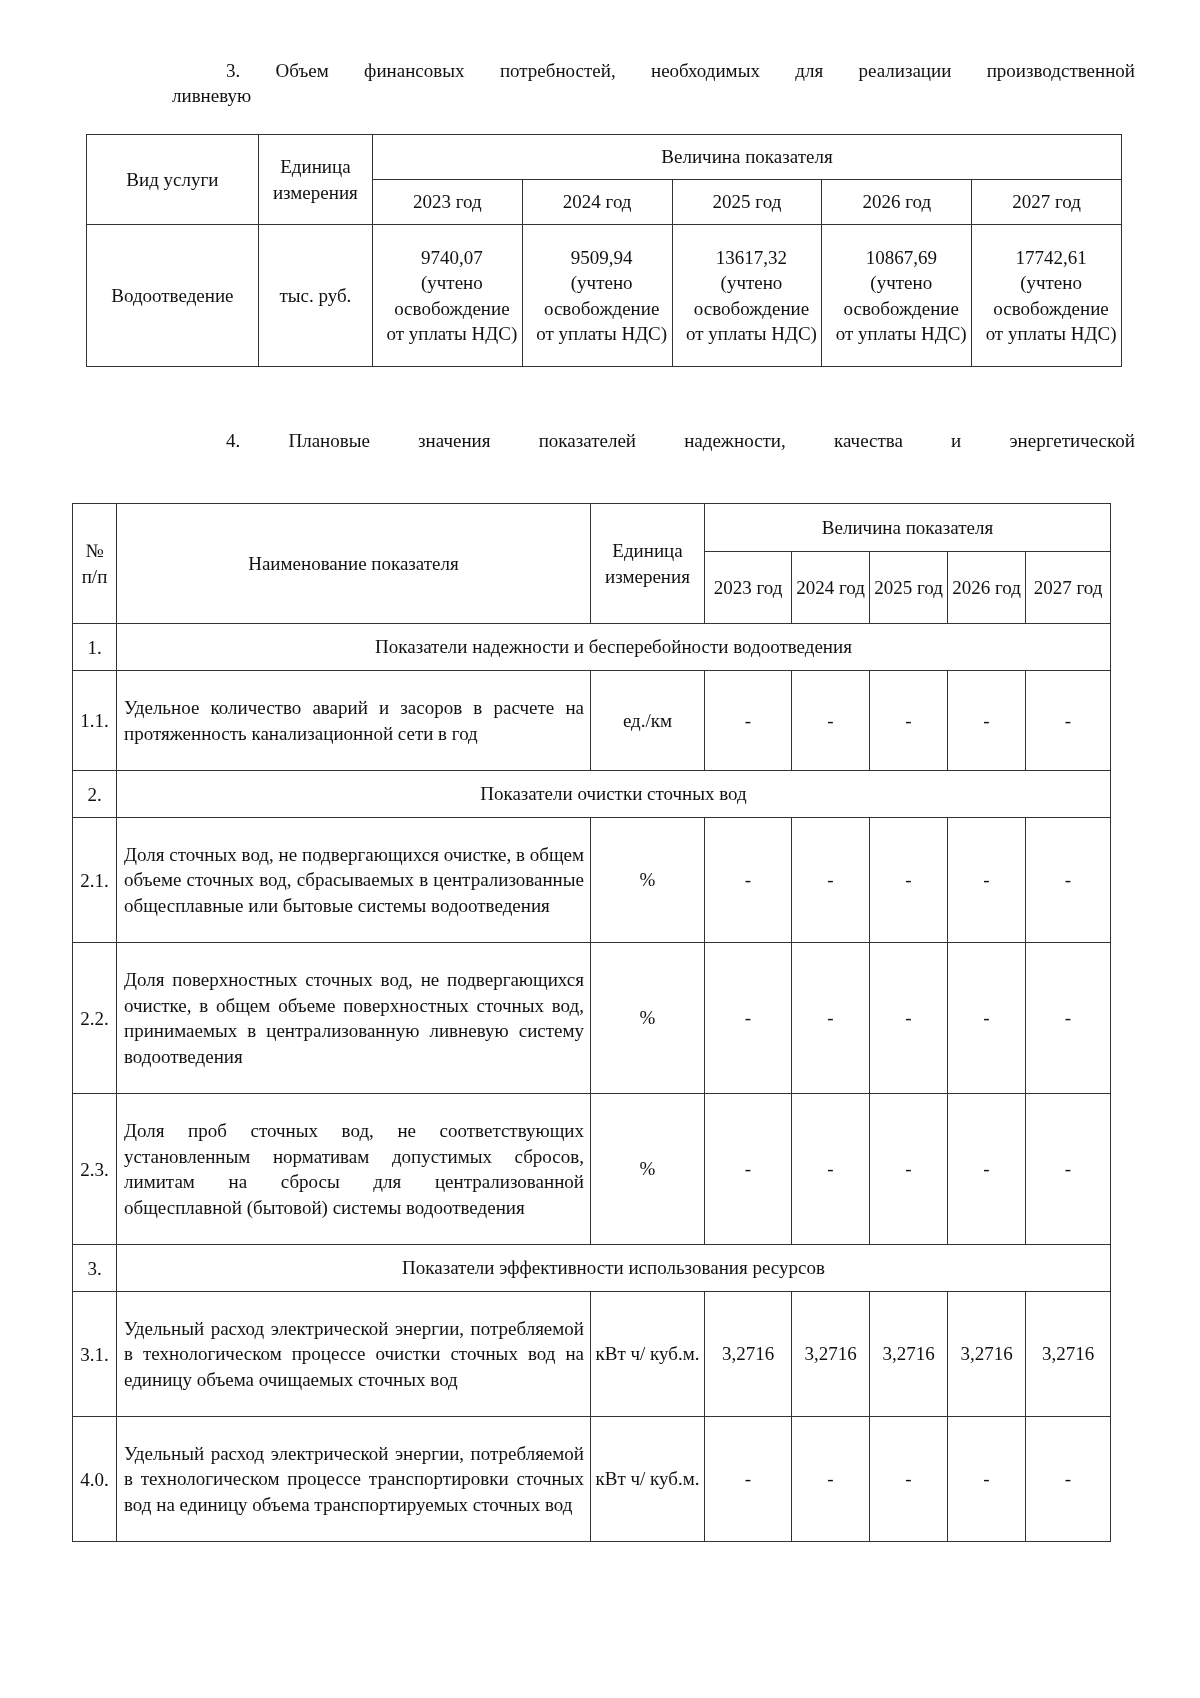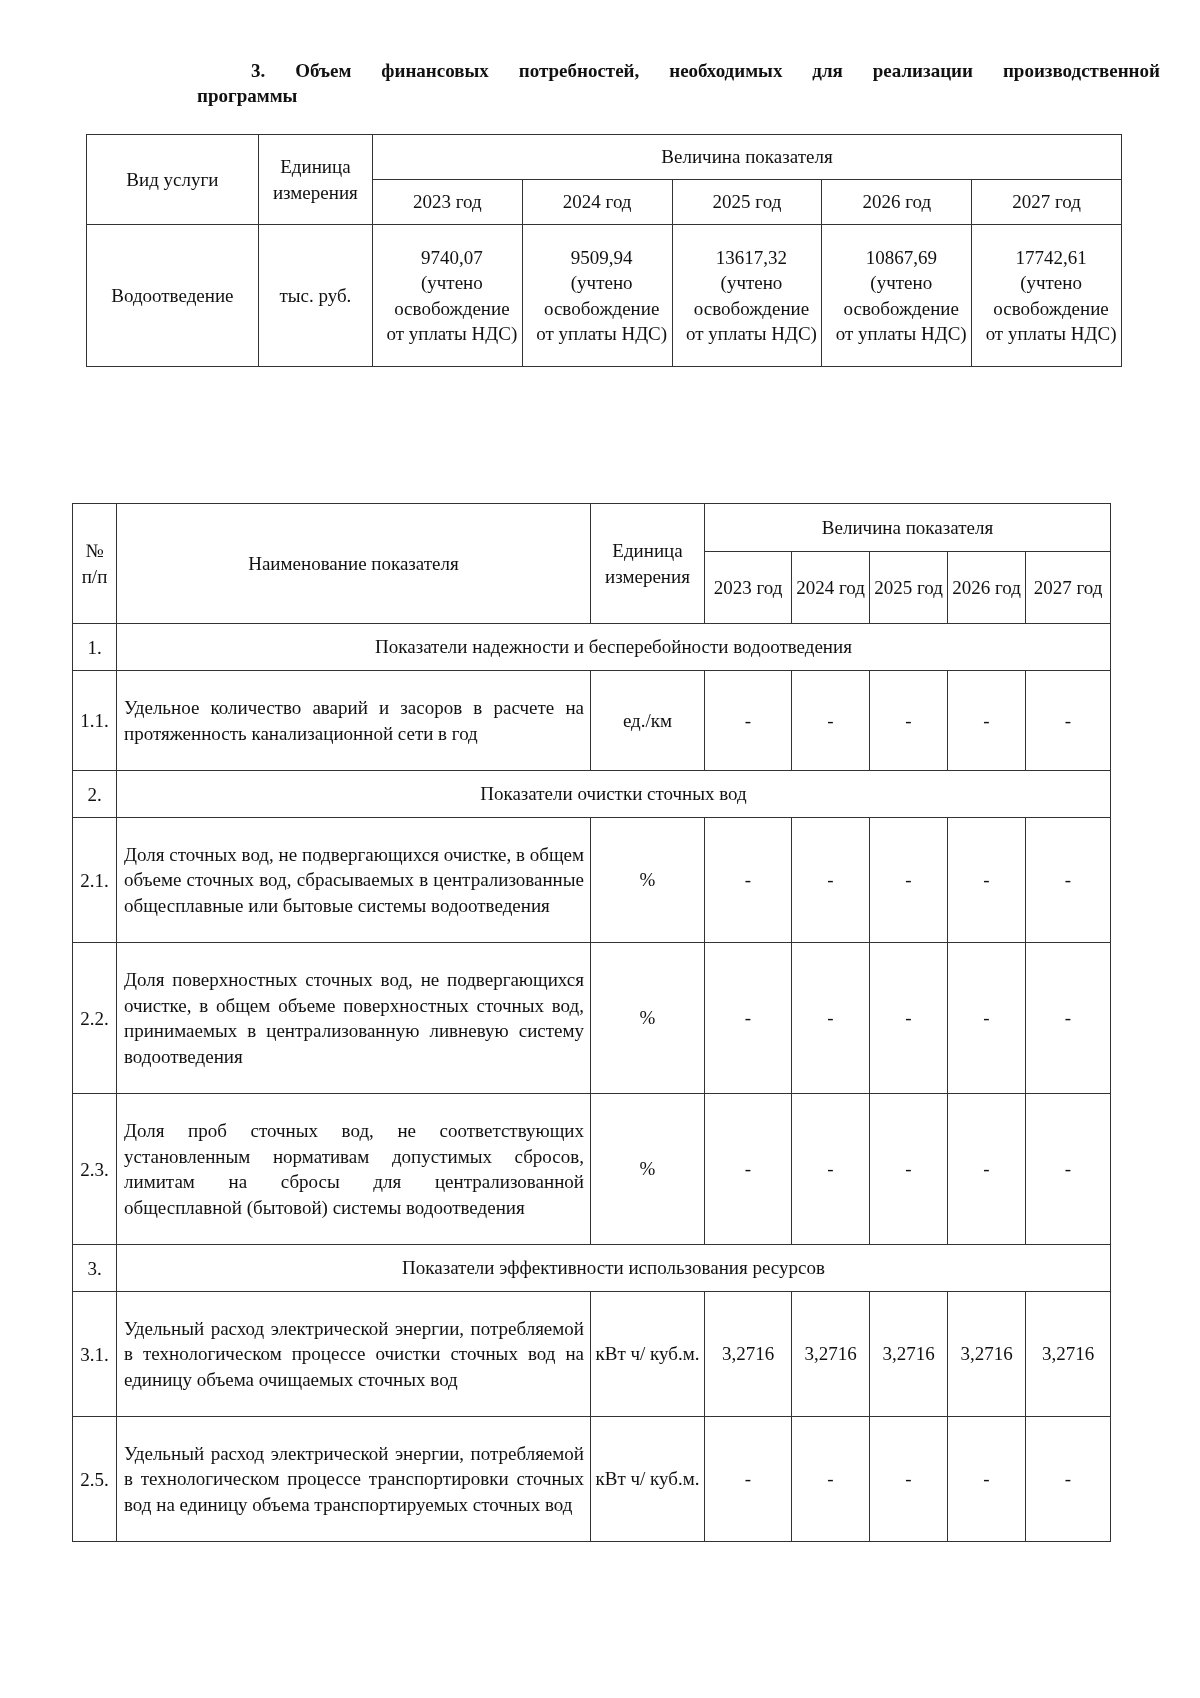--- a/index.html
+++ b/index.html
@@ -2,22 +2,22 @@
 <html><head>
 <meta charset="utf-8">
 <style>
   html, body { margin: 0; padding: 0; background: #ffffff; }
   body {
     width: 1200px; height: 1698px; position: relative; overflow: hidden;
     font-family: "Liberation Serif", "DejaVu Serif", serif; color: #111;
   }
   .heading {
     position: absolute; left: 172px; width: 963px;
-    font-weight: bold; font-size: 19px; line-height: 25px;
-    text-align: justify; text-align-last: left; margin-left: 25px;
+    font-weight: normal; font-size: 19px; line-height: 25px;
+    text-align: justify; text-align-last: left;
   }
   .heading .first { display: block; text-indent: 54px; text-align: justify; text-align-last: justify; }
   #h3 { top: 58px; }
   #h4 { top: 428px; }
 
   table { position: absolute; border-collapse: collapse; table-layout: fixed; }
   td, th {
     border: 1.3px solid #333; font-weight: normal;
     font-size: 19px; line-height: 25.5px; text-align: center; vertical-align: middle;
     padding: 0 3px;
@@ -28,21 +28,21 @@
   #t4 td.name { text-align: justify; text-align-last: left; padding: 4px 6px 4px 7px; line-height: 25.5px; margin-left: 40px; }
   #t4 td.num { font-size: 19px; padding: 0 2px; line-height: 25px; }
   #t4 .yearhead { line-height: 25px; }
   #t4 td.section { text-align: center; }
 </style>
 </head>
 <body>
 
 <div class="heading" id="h3">
   <span class="first">3. Объем финансовых потребностей, необходимых для реализации производственной</span>
-  <span>программы</span>
+  <span>ливневую</span>
 </div>
 
 <table id="t3">
   <colgroup>
     <col style="width:164px">
       <col style="width:109px">
     <col style="width:143px">
       <col style="width:143px">
       <col style="width:143px">
       <col style="width:143px">
@@ -82,20 +82,21 @@
         </td>
     <td class="yearval">
           <div>17742,61</div>
           <div>(учтено освобождение от уплаты НДС)</div>
         </td>
   </tr>
 </tbody>
   </table>
 
 <div class="heading" id="h4">
+  <span class="first">4. Плановые значения показателей надежности, качества и энергетической</span>
 </div>
 
 <table id="t4">
   <colgroup>
     <col style="width:44px">
       <col style="width:474px">
       <col style="width:114px">
     <col style="width:87px">
       <col style="width:78px">
       <col style="width:78px">
@@ -175,21 +176,21 @@
     <td class="num">3.1.</td>
     <td class="name">Удельный расход электрической энергии, потребляемой в технологическом процессе очистки сточных вод на единицу объема очищаемых сточных вод</td>
     <td>кВт ч/ куб.м.</td>
     <td>3,2716</td>
     <td>3,2716</td>
     <td>3,2716</td>
     <td>3,2716</td>
     <td>3,2716</td>
   </tr>
   <tr style="height:125px">
-    <td class="num">2.5.</td>
+    <td class="num">4.0.</td>
     <td class="name">Удельный расход электрической энергии, потребляемой в технологическом процессе транспортировки сточных вод на единицу объема транспортируемых сточных вод</td>
     <td>кВт ч/ куб.м.</td>
     <td>-</td>
     <td>-</td>
     <td>-</td>
     <td>-</td>
     <td>-</td>
   </tr>
 </tbody>
   </table>

